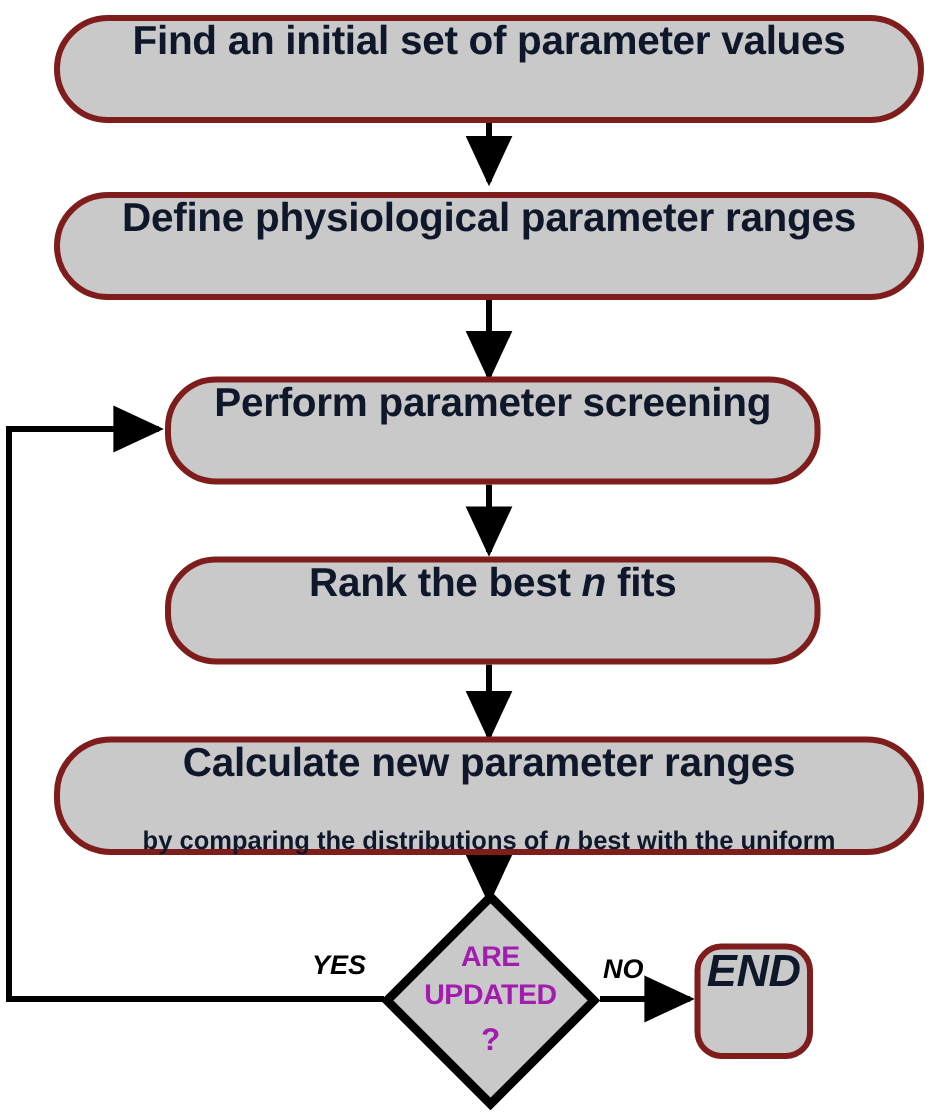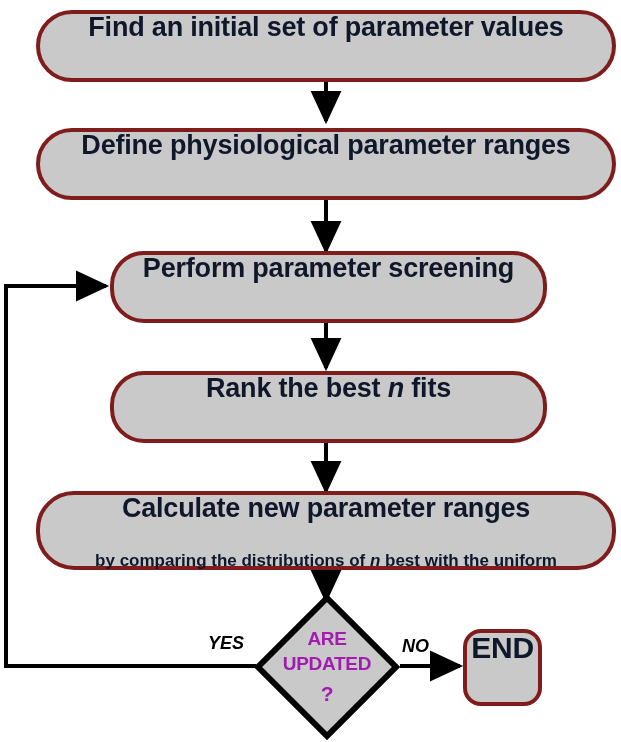--- a/index.html
+++ b/index.html
@@ -58,20 +58,21 @@
     border-radius: 38px;
   }
   .proc .title { font-size: 27px; }
   .proc .subtitle { font-size: 17px; margin-top: 6px; }
 
   .proc-narrow { border-radius: 34px; }
 
   
   .terminator {
     border-radius: 18px;
+    font-style: italic;
   }
   .terminator .title { font-size: 30px; }
 
   
   .decision-wrap {
     position: absolute;
     z-index: 2;
   }
   .decision-shape {
     position: absolute;

